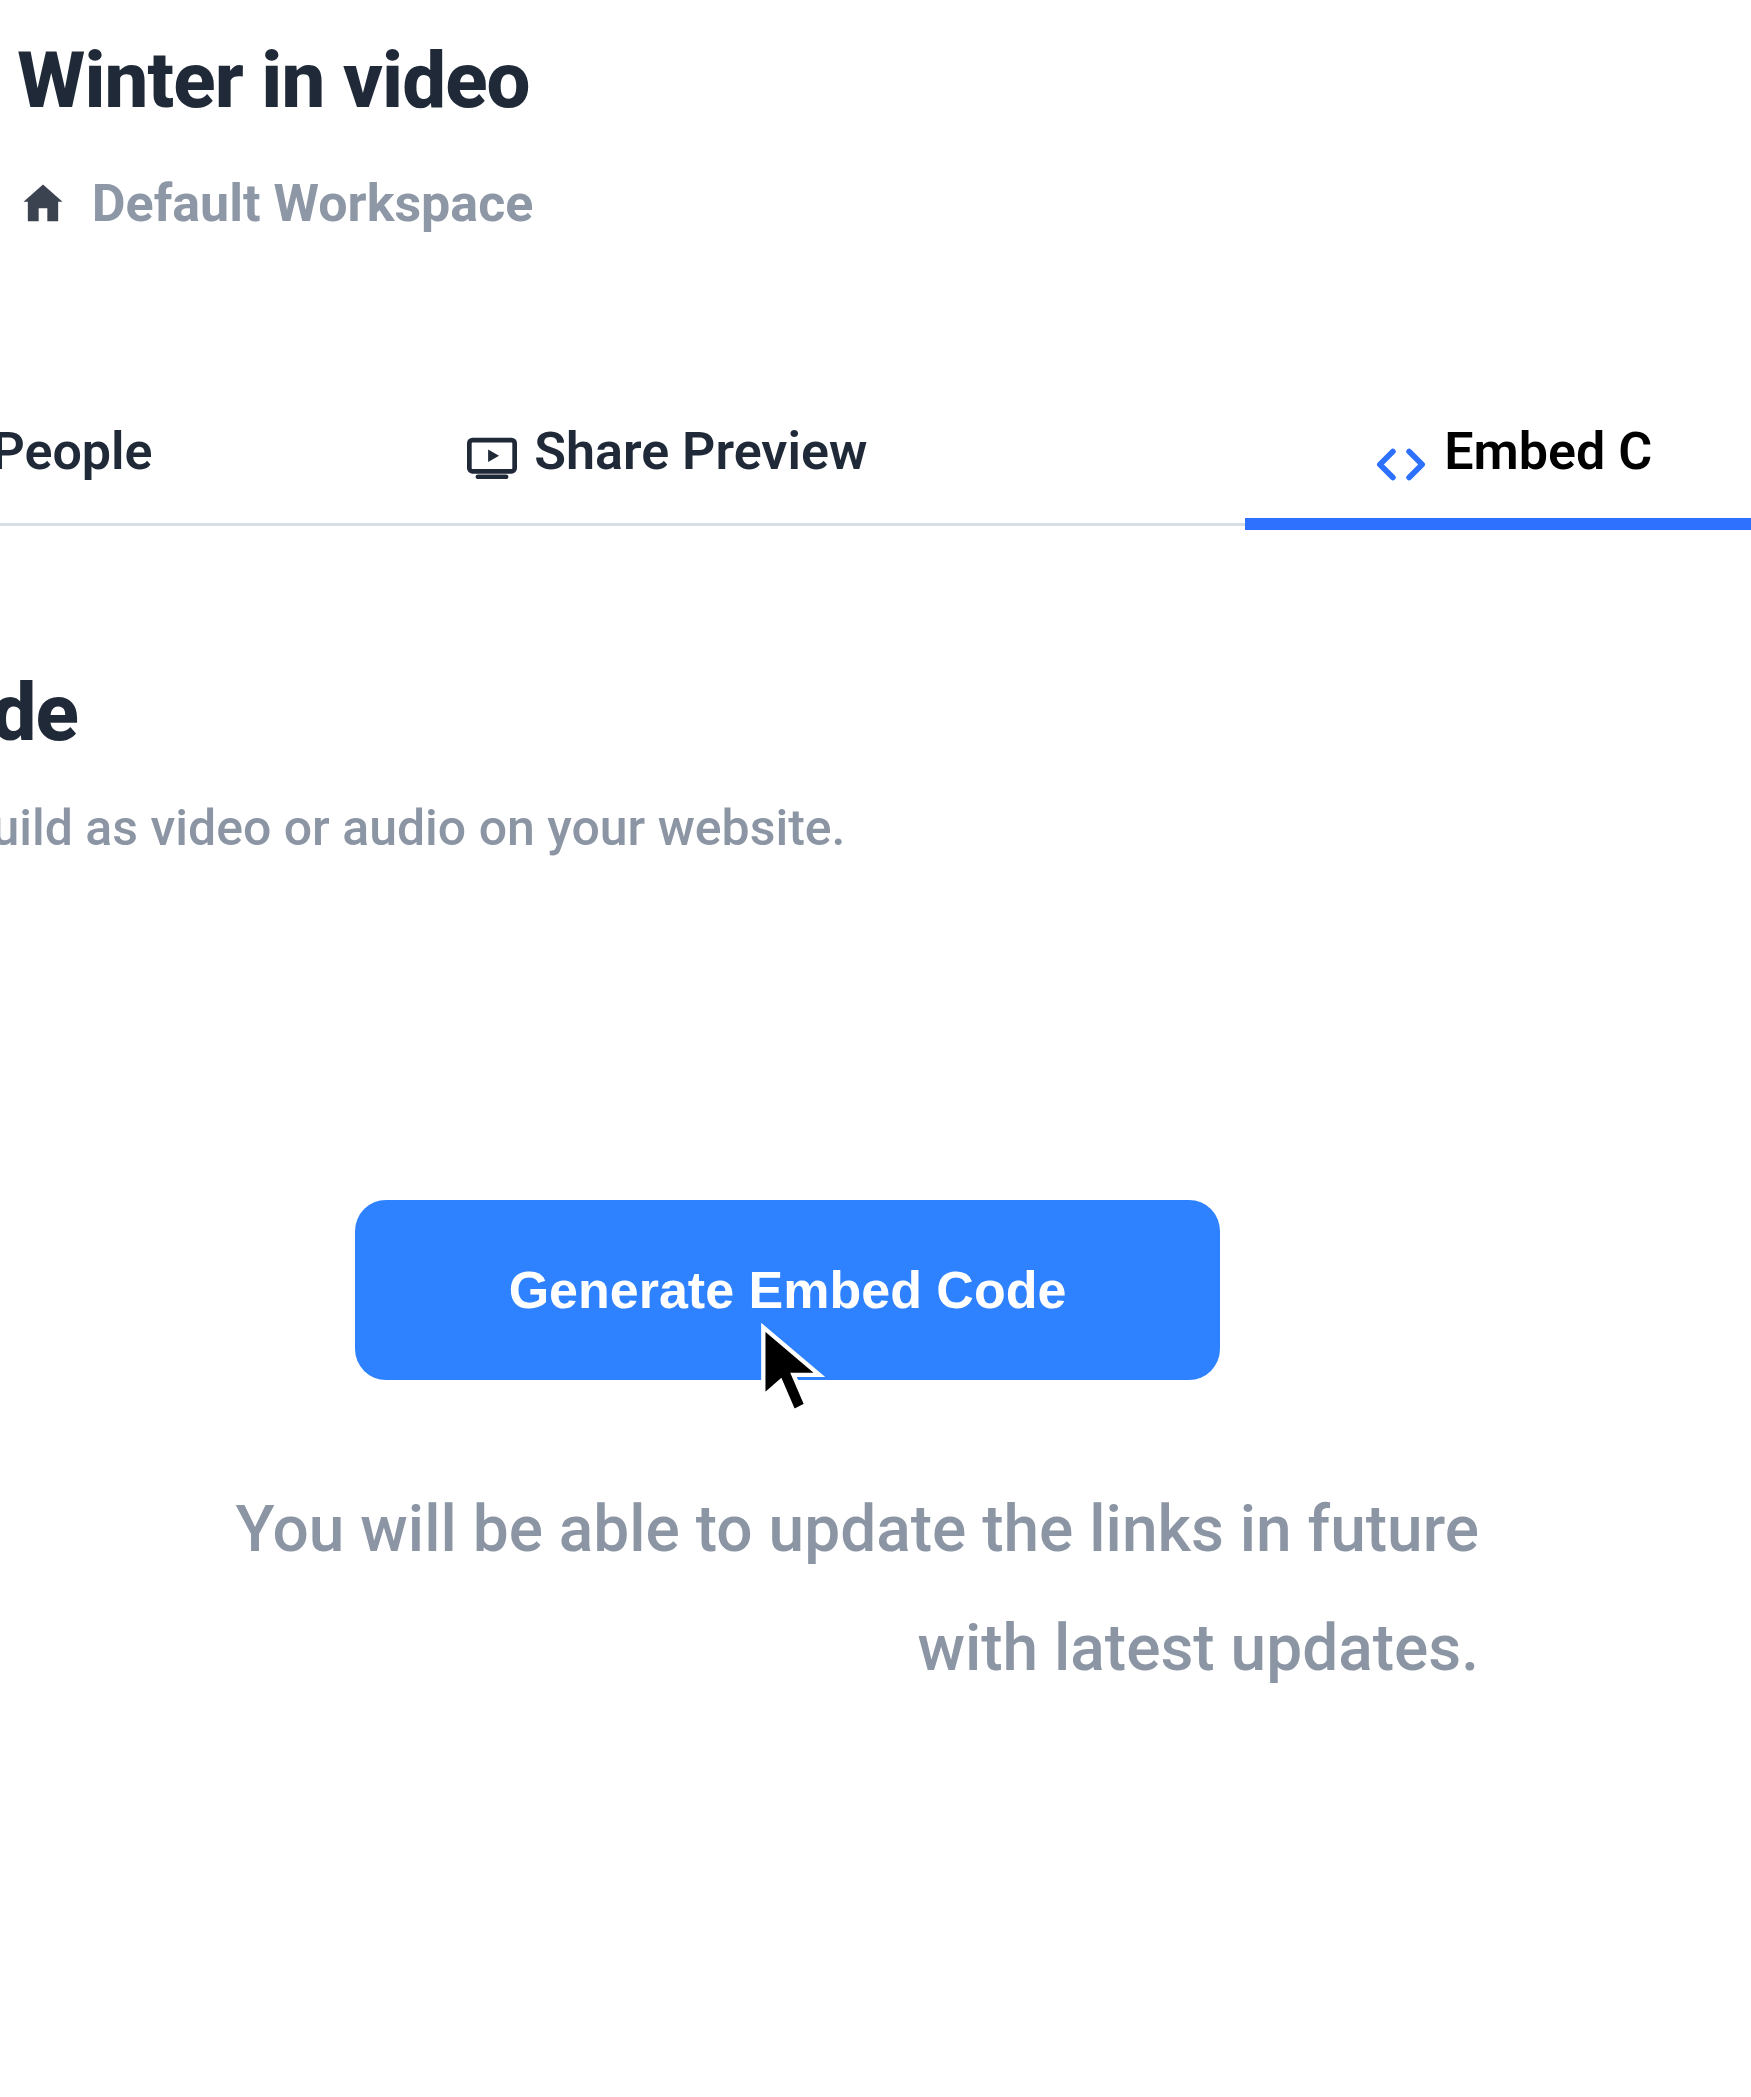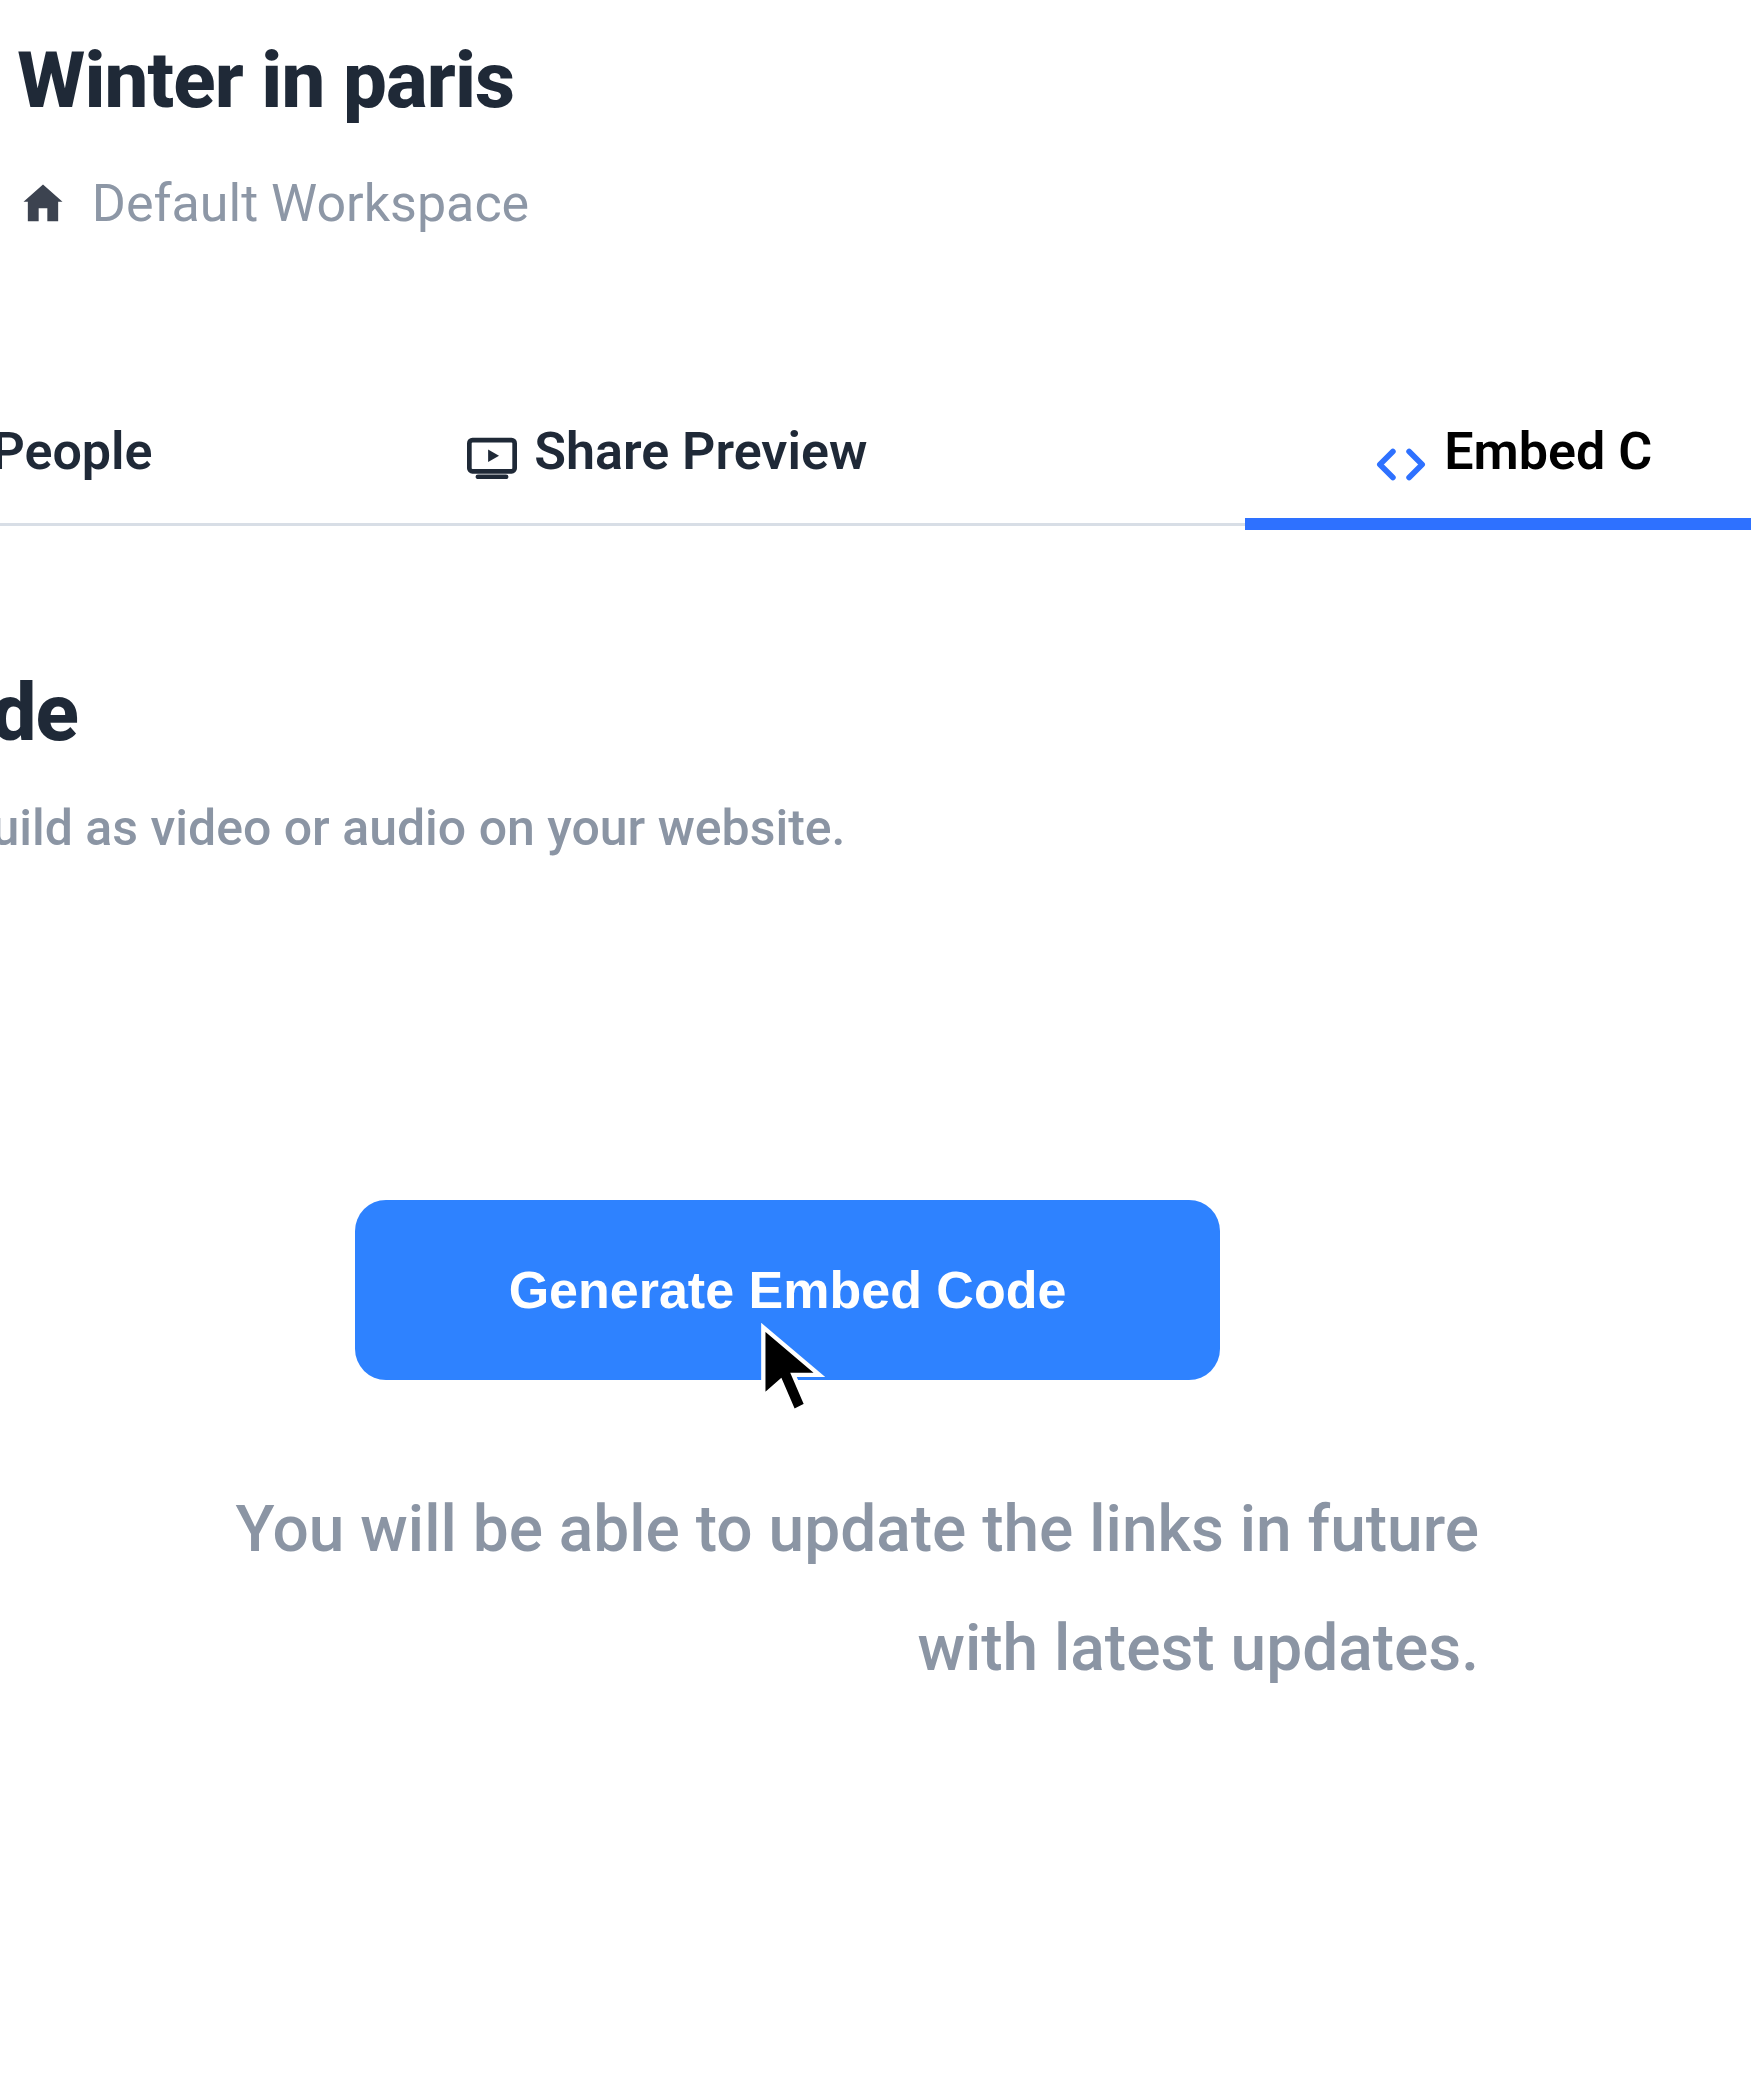--- a/index.html
+++ b/index.html
@@ -18,21 +18,21 @@
 
     .ws-row {
       position: absolute;
       left: 17.3px;
       top: 173px;
       display: flex;
       align-items: center;
       gap: 22.5px;
     }
     .ws-row .home-icon { width: 52px; height: 52px; color: #3c4350; }
-    .ws-row .ws-label { font-size: 52px; font-weight: 400; color: #8d97a6; }
+    .ws-row .ws-label { font-size: 52px; font-weight: 700; color: #8d97a6; }
 
     .tabs {
       position: absolute;
       left: 0;
       right: 0;
       top: 386px;
       height: 140px;
       border-bottom: 3.5px solid #d8dee6;
     }
     .tab {
@@ -119,21 +119,21 @@
       width: 69px;
       height: 95px;
       pointer-events: none;
     }
   </style>
 </head>
 <body>
 
 <div class="stage">
 
-  <div class="title">Winter in paris</div>
+  <div class="title">Winter in video</div>
 
   <div class="ws-row">
     <span class="home-icon">
       <svg viewBox="0 0 24 24" width="52" height="52" fill="currentColor">
         <path d="M12 3l9 8h-2v9h-5v-6h-4v6H5v-9H3l9-8z"></path>
       </svg>
     </span>
     <span class="ws-label">Default Workspace</span>
   </div>
 

